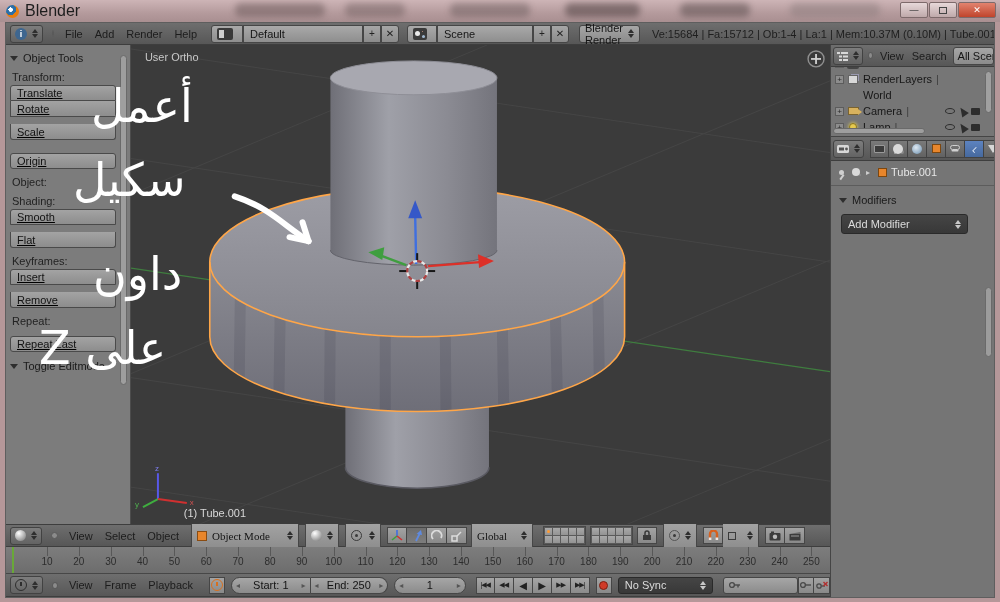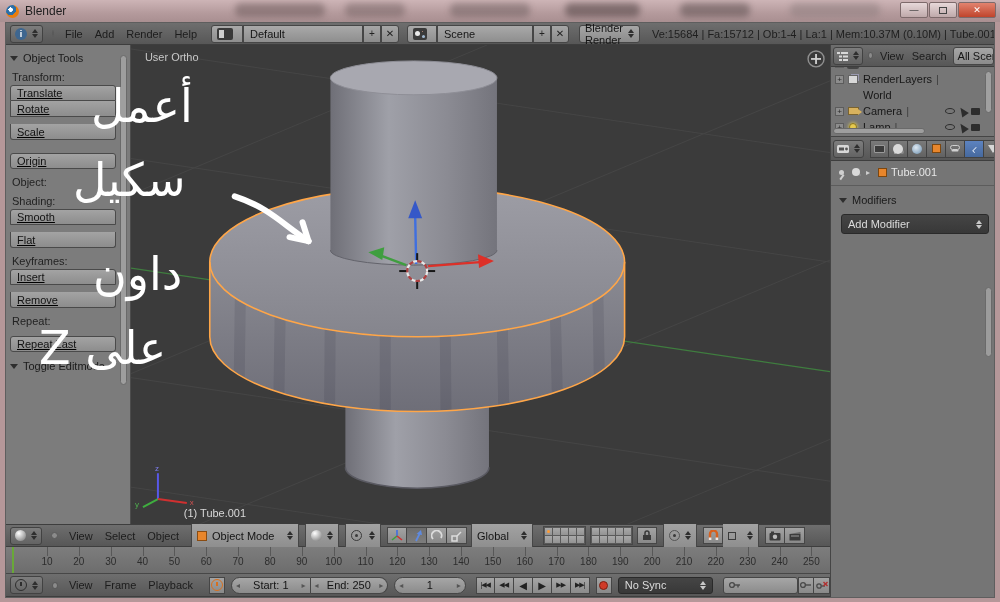--- a/index.html
+++ b/index.html
@@ -7,21 +7,21 @@
     font-family:"Liberation Sans", sans-serif; font-size:11px; }
   body { background:#b59799; position:relative; }
 
   
   .titlebar { position:absolute; left:0; top:0; width:1000px; height:22px;
     background:linear-gradient(#cdb4b6,#b49a9c 60%,#a98f91);
     display:flex; align-items:center; padding:0 6px; }
   .blender-logo { width:13px; height:13px; border-radius:50%;
     background:radial-gradient(circle at 35% 35%, #fff 0 18%, #2a6fa8 19% 45%, #e87d0d 46% 100%);
     margin-right:6px; }
-  .title-text { color:#1d1d1d; font-size:12px; }
+  .title-text { color:#1d1d1d; font-size:16px; }
   .smudge { position:absolute; top:3px; height:14px; border-radius:6px; filter:blur(3px); }
   .win-btns { position:absolute; right:4px; top:2px; display:flex; }
   .win-btn { width:28px; height:16px; border:1px solid #7d6a6b; border-radius:2px;
     background:linear-gradient(#e7d8d9,#bfa9aa); display:flex; align-items:center;
     justify-content:center; color:#333; font-size:9px; margin-left:1px; }
   .win-btn.close { background:linear-gradient(#e2836f,#c0442c); color:#fff; width:38px; }
   .max-glyph { width:8px; height:7px; border:1px solid #444; }
 
   
   .app { position:absolute; left:5px; top:22px; width:990px; height:576px;
@@ -93,21 +93,21 @@
 
   
   .viewport { flex:1; position:relative; background:#3b3b3b; overflow:hidden; }
   .viewport svg { position:absolute; inset:0; }
 
   .arabic-line { position:absolute; color:#ffffff; font-family:"DejaVu Sans", sans-serif;
     font-size:46px; line-height:1; direction:rtl; pointer-events:none; z-index:6; white-space:nowrap; }
 
   
   .v3d { height:23px; }
-  .v3d .btn, .v3d .btn-dark { height:33px; }
+  .v3d .btn, .v3d .btn-dark { height:33px;font-family:Liberation Serif, serif; }
   .mode-cube { width:10px; height:10px; background:#e8862c; border:1px solid #8a4c12; margin-right:5px; }
   .shade-ball { width:11px; height:11px; border-radius:50%;
     background:radial-gradient(circle at 35% 30%, #fff, #9a9a9a 70%, #6a6a6a); }
   .pivot-ic { width:11px; height:11px; border-radius:50%; border:1.5px solid #3a3a3a; position:relative; }
   .pivot-ic::after { content:''; position:absolute; left:2.5px; top:2.5px; width:3px; height:3px;
     border-radius:50%; background:#3a3a3a; }
   .tool-btn { width:20px; height:17px; display:flex; align-items:center; justify-content:center;
     background:linear-gradient(#a3a3a3,#898989); border:1px solid #464646; }
   .tool-btn.pressed { background:linear-gradient(#6d6d6d,#7d7d7d); }
   .tool-btn + .tool-btn { border-left-width:0; }
@@ -187,21 +187,21 @@
   .t-data { width:0; height:0; border-left:5px solid transparent; border-right:5px solid transparent;
     border-top:8px solid #d8d8d8; }
   .crumb { display:flex; align-items:center; height:22px; padding:0 8px; color:#e6e6e6; }
   .pin-ic { width:5px; height:5px; border-radius:50%; background:#cfcfcf; position:relative; margin-right:8px; }
   .pin-ic::after { content:''; position:absolute; left:2px; top:4px; width:1.5px; height:6px;
     background:#cfcfcf; transform:rotate(35deg); }
   .crumb-cube { width:9px; height:9px; background:#e8862c; border:1px solid #7d470f; margin:0 4px 0 8px; }
   .crumb-arrow { color:#cfcfcf; font-size:8px; margin-left:6px; }
   .props-divider { height:1px; background:#5c5c5c; margin:2px 0 4px; }
   .props-panel-hdr { display:flex; align-items:center; color:#1a1a1a; padding:4px 8px; }
-  .add-mod { margin:4px 10px; width:148px; height:20px; }
+  .add-mod { margin:4px 10px; width:127px; height:20px; }
   .props-scroll { position:absolute; right:2px; top:150px; width:7px; height:70px;
     background:#9c9c9c; border-radius:4px; border:1px solid #6a6a6a; }
 
   .ml6{margin-left:6px} .ml10{margin-left:10px} .ml4{margin-left:4px}
 </style>
 </head>
 <body>
 
 <div class="titlebar">
   <span class="blender-logo"></span>

